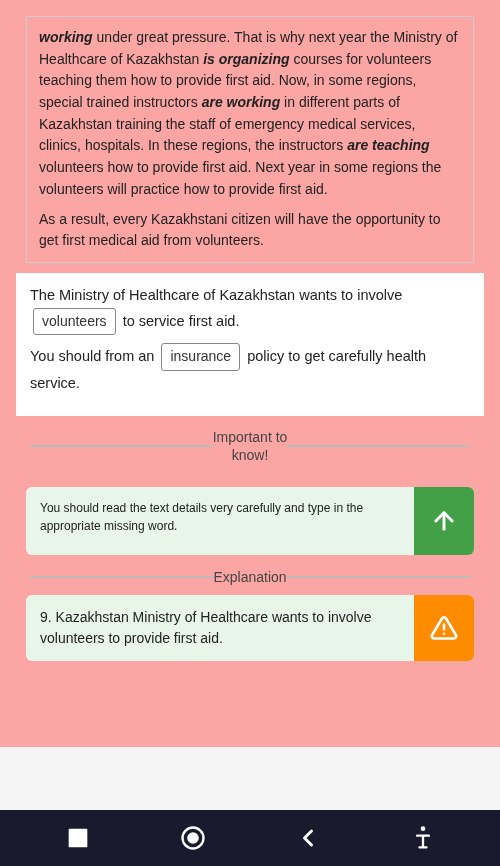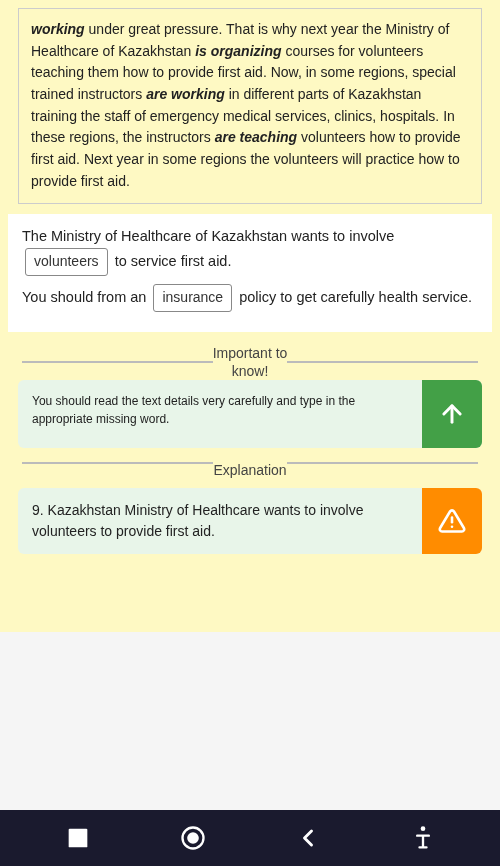--- a/index.html
+++ b/index.html
@@ -11,22 +11,22 @@
     body {
       font-family: 'Segoe UI', Arial, sans-serif;
       background: #f5f5f5;
       width: 500px;
       min-height: 866px;
       overflow-x: hidden;
       position: relative;
     }
 
     .main-content {
-      background: #fef9c3;
-      padding: 8px;
+      background: #fca5a5;
+      padding: 16px;
     }
 
     
     .text-block {
       border: 1px solid #ccc;
       margin: 0 10px 10px 10px;
       padding: 10px 12px;
       font-size: 14px;
       line-height: 1.55;
       color: #222;
@@ -60,21 +60,21 @@
       padding: 1px 8px;
       font-size: 14px;
       color: #333;
       background: #fff;
       margin: 0 3px;
     }
 
     
     .divider-label {
       display: flex;
-      align-items: flex-start;
+      align-items: center;
       margin: 8px 14px 10px 14px;
     }
 
     .divider-line {
       flex: 1;
       height: 1.5px;
       background: #bbb;
     }
 
     .divider-text {
@@ -178,21 +178,21 @@
     .nav-icon svg {
       width: 28px;
       height: 28px;
       fill: #fff;
     }
 
     
     .important-divider {
       display: flex;
       align-items: center;
-      margin: 12px 14px 0 14px;
+      margin: 12px 14px 23px 14px;
     }
 
     .important-divider .divider-line {
       flex: 1;
       height: 1.5px;
       background: #bbb;
     }
 
     .important-divider .divider-text {
       font-size: 14px;
@@ -207,20 +207,23 @@
     }
   </style>
 </head>
 <body>
 
 <div class="main-content">
 
   <div class="text-block">
     <p>
       <em><strong>working</strong></em> under great pressure. That is why next year the Ministry of Healthcare of Kazakhstan <em><strong>is organizing</strong></em> courses for volunteers teaching them how to provide first aid. Now, in some regions, special trained instructors <em><strong>are working</strong></em> in different parts of Kazakhstan training the staff of emergency medical services, clinics, hospitals. In these regions, the instructors <em><strong>are teaching</strong></em> volunteers how to provide first aid. Next year in some regions the volunteers will practice how to provide first aid.
+    </p>
+    <p>
+      As a result, every Kazakhstani citizen will have the opportunity to get first medical aid from volunteers.
     </p>
   </div>
 
   <div class="fill-section">
     <div class="fill-sentence">
       <span>The Ministry of Healthcare of Kazakhstan wants to involve</span>
       <span class="fill-word">volunteers</span>
       <span>to service first aid.</span>
     </div>
     <div class="fill-sentence">

